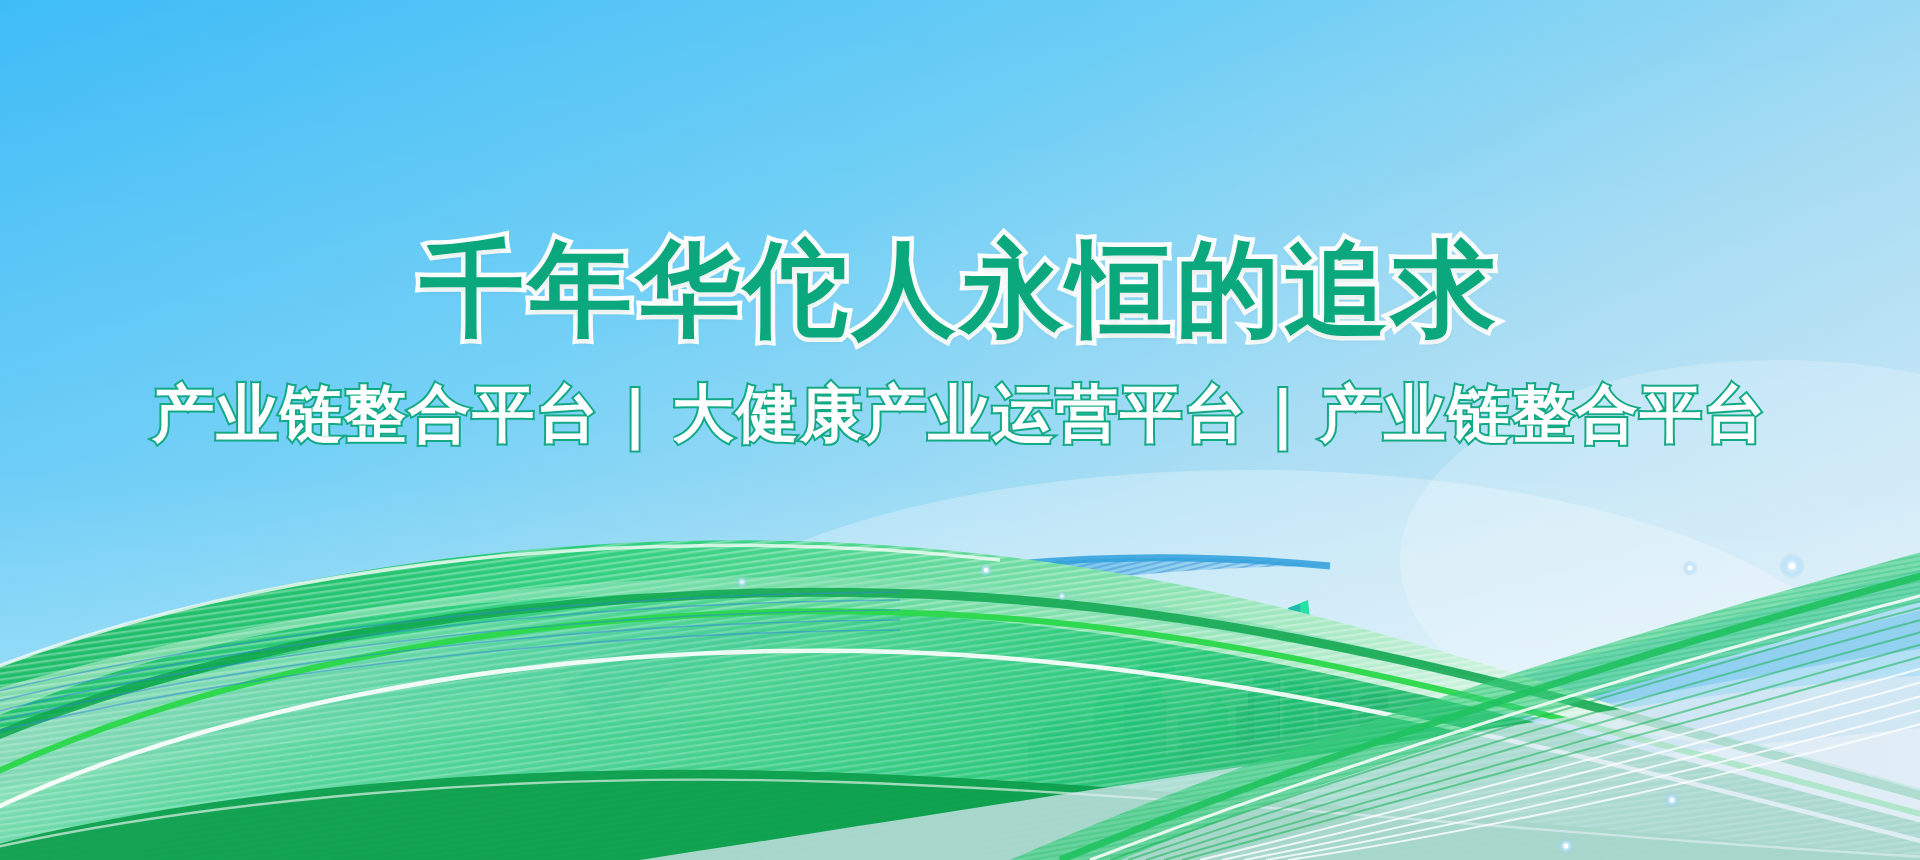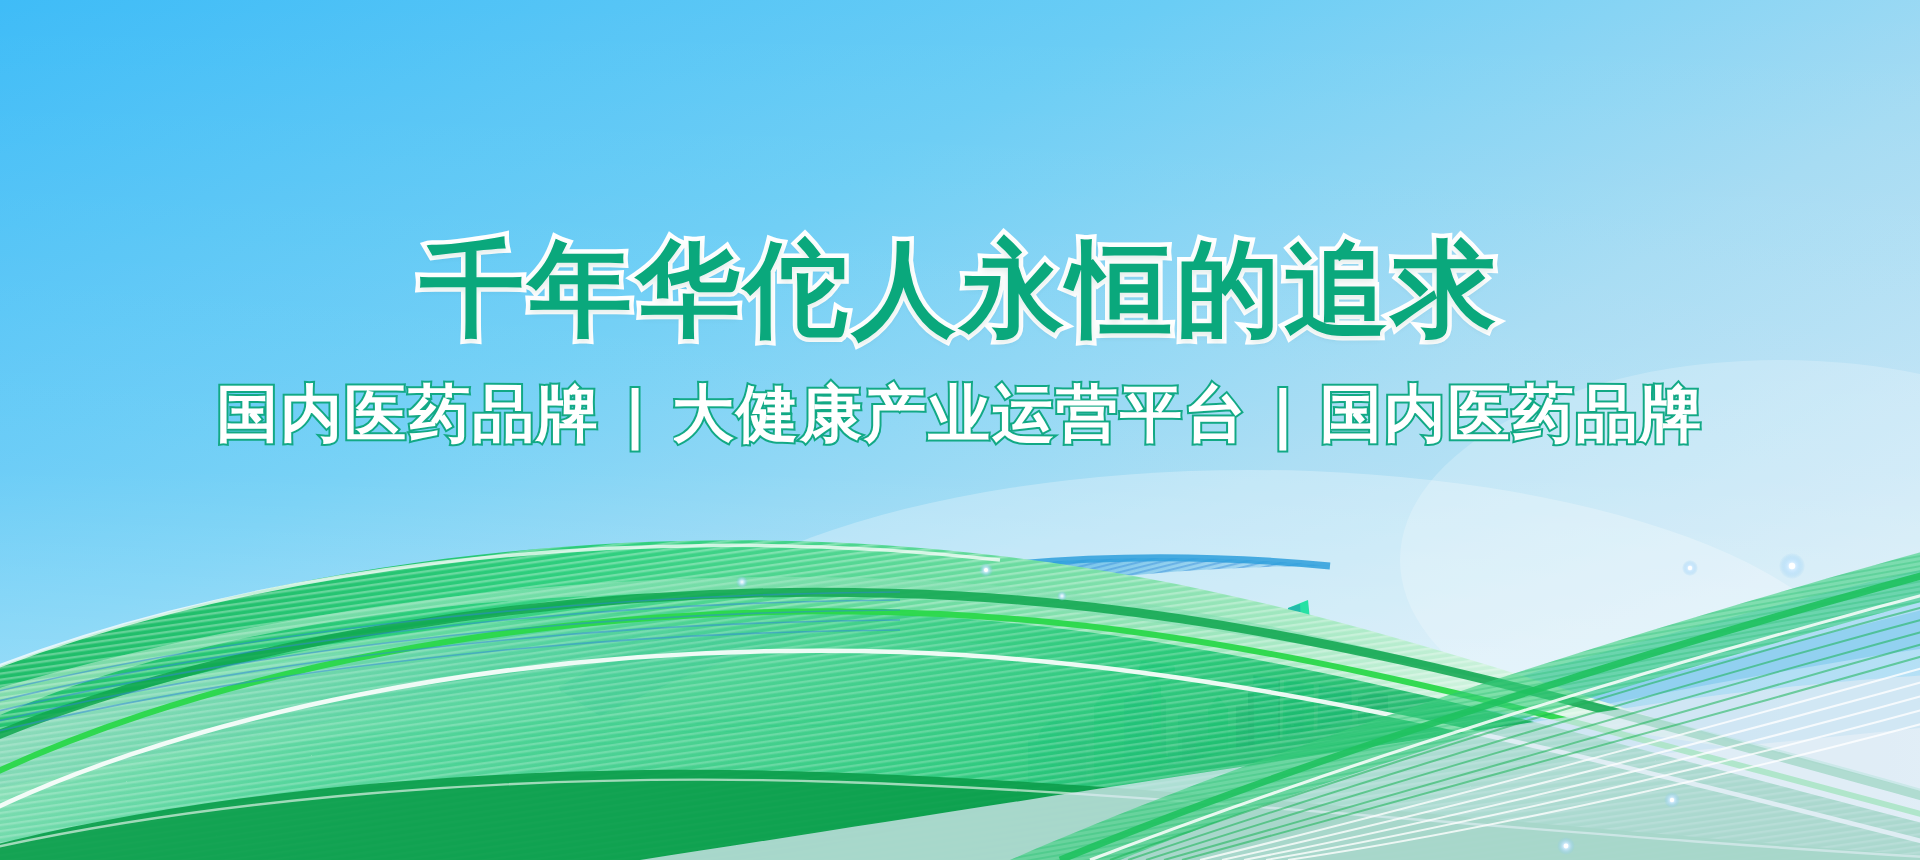--- a/index.html
+++ b/index.html
@@ -450,16 +450,16 @@
         <circle cx="986" cy="570" r="7" fill="url(#glow)"></circle>
         <circle cx="986" cy="570" r="2" fill="#ffffff"></circle>
         <circle cx="742" cy="582" r="6" fill="url(#glow)"></circle>
         <circle cx="1062" cy="596" r="5" fill="url(#glow)"></circle>
       </g>
     </g>
   </svg>
 
   <div class="text-block">
     <h1 class="title">千年华佗人永恒的追求</h1>
-    <p class="subtitle">国内医药品牌 | 大健康产业运营平台 | 国内医药品牌</p>
+    <p class="subtitle">产业链整合平台 | 大健康产业运营平台 | 产业链整合平台</p>
   </div>
 
 </div>
 
 </body></html>

